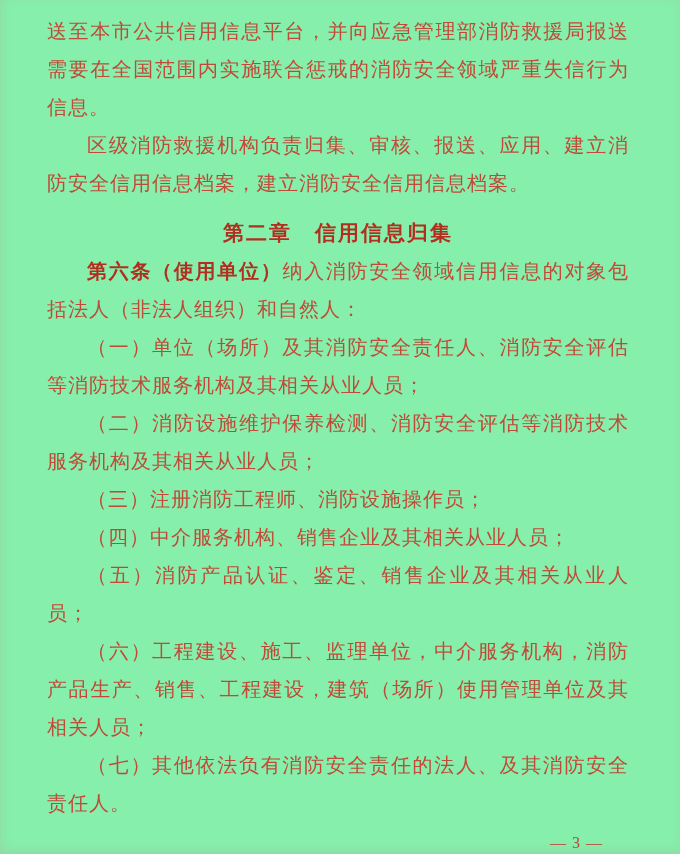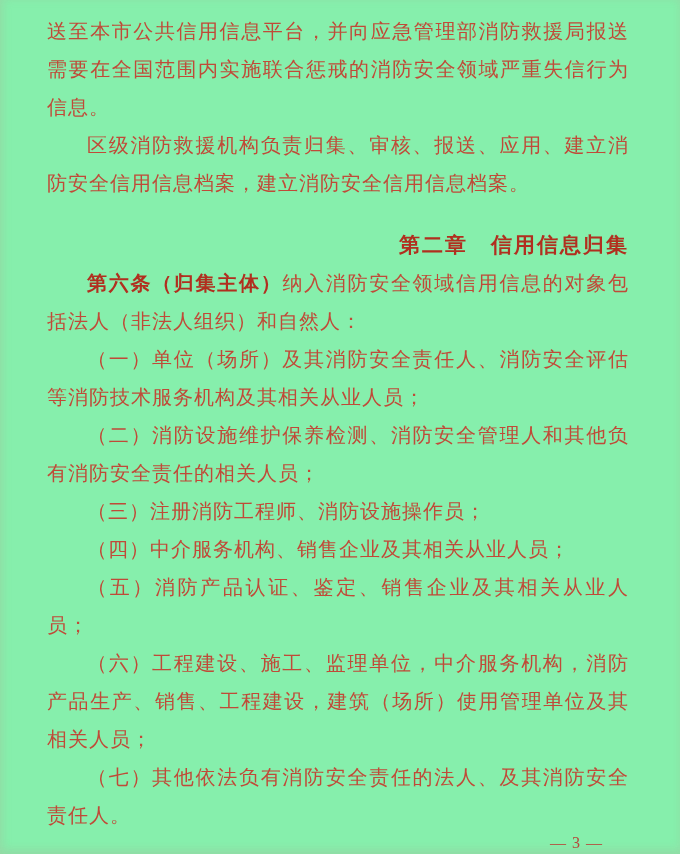--- a/index.html
+++ b/index.html
@@ -30,23 +30,23 @@
     text-justify: inter-character;
   }
   .para {
     margin: 0;
     text-indent: 2em;
   }
   .para.no-indent {
     text-indent: 0;
   }
   .chapter {
-    margin: 24px 0 0 0;
+    margin: 12px 0 0 0;
     text-indent: 0;
-    text-align: right;
+    text-align: center;
     font-size: 21px;
     font-weight: bold;
     letter-spacing: 2px;
     color: #b12f1f;
     font-family: "Liberation Sans", "DejaVu Sans", sans-serif;
     line-height: 38px;
   }
   .lead-bold {
     font-weight: bold;
     color: #b12f1f;
@@ -65,24 +65,24 @@
 </style>
 </head>
 <body>
 
 <div class="page">
   <div class="content">
     <p class="para no-indent">送至本市公共信用信息平台，并向应急管理部消防救援局报送需要在全国范围内实施联合惩戒的消防安全领域严重失信行为信息。</p>
     <p class="para">区级消防救援机构负责归集、审核、报送、应用、建立消防安全信用信息档案，建立消防安全信用信息档案。</p>
     <h2 class="chapter">第二章　信用信息归集</h2>
     <p class="para">
-      <span class="lead-bold">第六条（归集主体）</span><span>纳入消防安全领域信用信息的对象包括法人（非法人组织）和自然人：</span>
+      <span class="lead-bold">第六条（使用单位）</span><span>纳入消防安全领域信用信息的对象包括法人（非法人组织）和自然人：</span>
     </p>
     <p class="para">（一）单位（场所）及其消防安全责任人、消防安全评估等消防技术服务机构及其相关从业人员；</p>
-    <p class="para">（二）消防设施维护保养检测、消防安全管理人和其他负有消防安全责任的相关人员；</p>
+    <p class="para">（二）消防设施维护保养检测、消防安全评估等消防技术服务机构及其相关从业人员；</p>
     <p class="para">（三）注册消防工程师、消防设施操作员；</p>
     <p class="para">（四）中介服务机构、销售企业及其相关从业人员；</p>
     <p class="para">（五）消防产品认证、鉴定、销售企业及其相关从业人员；</p>
     <p class="para">（六）工程建设、施工、监理单位，中介服务机构，消防产品生产、销售、工程建设，建筑（场所）使用管理单位及其相关人员；</p>
     <p class="para">（七）其他依法负有消防安全责任的法人、及其消防安全责任人。</p>
   </div>
   <div class="footer">
     <span>— 3 —</span>
   </div>
 </div>

